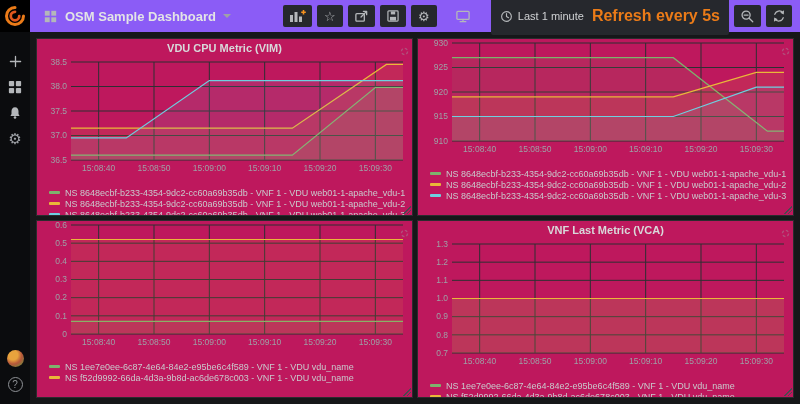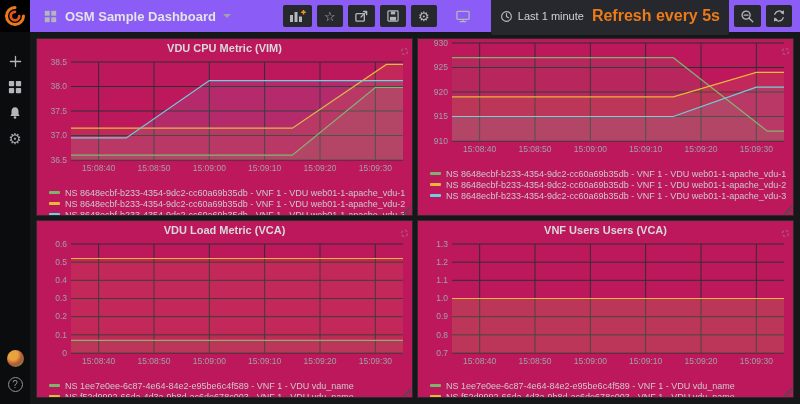--- a/index.html
+++ b/index.html
@@ -270,21 +270,20 @@
         </div>
         <div class="legend-item">
           <span class="legend-dash" style="background: rgb(110, 208, 224);"></span>
           <span class="legend-label">NS 8648ecbf-b233-4354-9dc2-cc60a69b35db - VNF 1 - VDU web01-1-apache_vdu-3</span>
         </div>
       </div>
     <span class="resize-handle"></span>
   </section>
 
   <section class="panel">
-    <div class="panel-header">VDU Load Metric (VCA)</div>
     <span class="panel-spinner">
       <svg width="9" height="9" viewBox="0 0 16 16">
           <circle cx="8" cy="8" r="5.5" fill="none" stroke="#9fa2a7" stroke-width="2.4" stroke-dasharray="5 3.6"></circle>
         </svg>
     </span>
     <svg class="chart-svg" width="367" height="126">
         <line x1="30" x2="362" y1="113" y2="113" stroke="#2e2f33" stroke-width="1"></line>
         <text x="26" y="115.8" text-anchor="end" class="tick">0</text>
         <line x1="30" x2="362" y1="94.83333333333334" y2="94.83333333333334" stroke="#2e2f33" stroke-width="1"></line>
         <text x="26" y="97.63333333333334" text-anchor="end" class="tick">0.1</text>
@@ -322,21 +321,21 @@
         </div>
         <div class="legend-item">
           <span class="legend-dash" style="background: rgb(234, 184, 57);"></span>
           <span class="legend-label">NS f52d9992-66da-4d3a-9b8d-ac6de678c003 - VNF 1 - VDU vdu_name</span>
         </div>
       </div>
     <span class="resize-handle"></span>
   </section>
 
   <section class="panel">
-    <div class="panel-header">VNF Users Users (VCA)</div>
+    <div class="panel-header">VNF Last Metric (VCA)</div>
     <span class="panel-spinner">
       <svg width="9" height="9" viewBox="0 0 16 16">
           <circle cx="8" cy="8" r="5.5" fill="none" stroke="#9fa2a7" stroke-width="2.4" stroke-dasharray="5 3.6"></circle>
         </svg>
     </span>
     <svg class="chart-svg" width="367" height="126">
         <line x1="30" x2="362" y1="113" y2="113" stroke="#2e2f33" stroke-width="1"></line>
         <text x="26" y="115.8" text-anchor="end" class="tick">0.7</text>
         <line x1="30" x2="362" y1="94.83333333333333" y2="94.83333333333333" stroke="#2e2f33" stroke-width="1"></line>
         <text x="26" y="97.63333333333333" text-anchor="end" class="tick">0.8</text>

